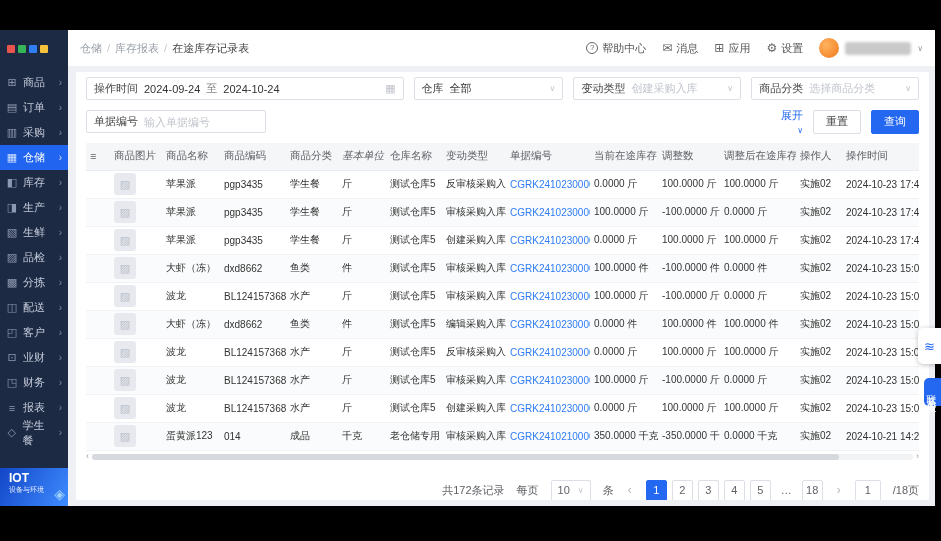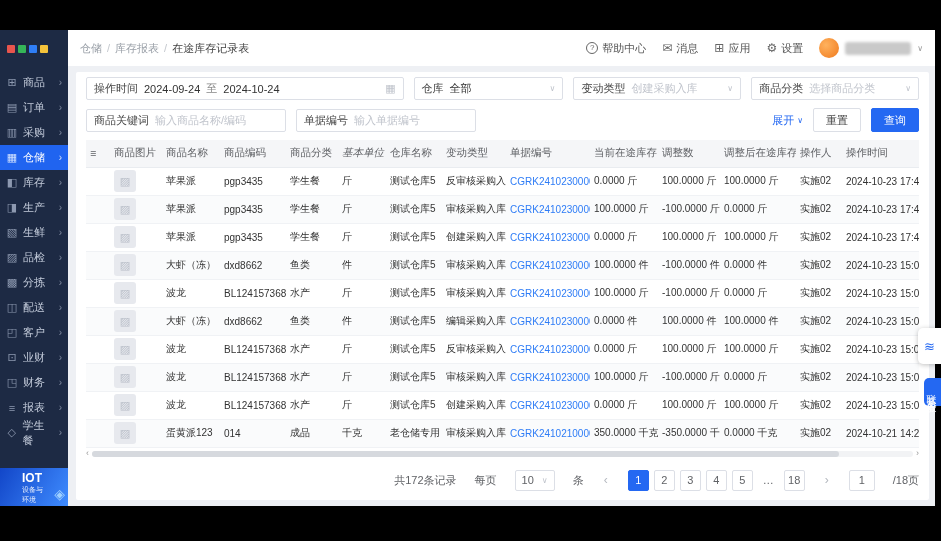--- a/index.html
+++ b/index.html
@@ -13,21 +13,21 @@
   .sidebar { position:absolute; left:0; top:0; width:68px; height:100%; background:#1d2a44; z-index:3; }
   .logo-row { height:22px; display:flex; align-items:center; gap:3px; padding:0 7px; margin-top:8px; }
   .logo-sq { width:8px; height:8px; border-radius:1px; display:inline-block; }
   .menu { margin-top:10px; }
   .s-item { height:25px; display:flex; align-items:center; gap:5px; padding:0 6px; color:#c3cbda; font-size:11px; cursor:pointer; }
   .s-item .s-icn { font-size:11px; color:#8d99b0; width:12px; text-align:center; }
   .s-item .s-chev { margin-left:auto; font-size:10px; color:#7d889e; }
   .s-item.active { background:#2064f0; color:#fff; }
   .s-item.active .s-icn, .s-item.active .s-chev { color:#cfe0ff; }
   .iot-badge { position:absolute; left:0; bottom:0; width:68px; height:38px;
-    background:linear-gradient(120deg,#1246c8,#3f8cff); color:#fff; padding:4px 22px; overflow:hidden; }
+    background:linear-gradient(120deg,#1246c8,#3f8cff); color:#fff; padding:4px 9px; overflow:hidden; }
   .iot-title { font-size:12px; font-weight:bold; line-height:13px; }
   .iot-sub { font-size:7px; opacity:.9; }
   .iot-icn { position:absolute; right:3px; bottom:4px; font-size:14px; color:#9fd1ff; }
 
   
   .topbar { position:absolute; left:68px; right:0; top:0; height:36px; background:#fff; display:flex; align-items:center; padding:0 12px; }
   .breadcrumb { font-size:11px; color:#9aa0a8; display:flex; gap:5px; align-items:center; }
   .bc-sep { color:#c4c8ce; }
   .bc-item.last { color:#444; }
   .topbar-right { margin-left:auto; display:flex; align-items:center; gap:16px; font-size:11px; color:#555; }
@@ -45,21 +45,21 @@
   .filters-row { display:flex; align-items:center; gap:10px; margin-bottom:8px; font-size:11px; }
   .fgroup { height:23px; border:1px solid #dcdfe6; border-radius:2px; background:#fff; display:flex; align-items:center; padding:0 7px; gap:6px; }
   .flabel { color:#444; white-space:nowrap; }
   .fvalue { color:#333; }
   .placeholder, input.finput::placeholder { color:#c0c4cc; }
   input.finput { border:none; outline:none; font-size:11px; width:110px; font-family:inherit; }
   .caret { color:#c0c4cc; font-size:8px; margin-left:auto; }
   .cal-icn { color:#c0c4cc; font-size:11px; margin-left:auto; }
   .sep { color:#888; }
   .row2-right { margin-left:auto; display:flex; align-items:center; gap:10px; }
-  .expand-link { color:#2468f2; font-size:11px; display:flex; gap:3px; align-items:center; cursor:pointer; }
+  .expand-link { color:#2468f2; font-size:11px; display:flex; gap:3px; align-items:center; cursor:pointer;flex-direction:column; }
   .expand-link .caret { color:#2468f2; }
   .btn { height:24px; padding:0 12px; border-radius:2px; font-size:11px; display:flex; align-items:center; cursor:pointer; }
   .btn-reset { border:1px solid #dcdfe6; background:#fff; color:#444; }
   .btn-primary { background:#2468f2; color:#fff; border:1px solid #2468f2; }
 
   
   .tbl-wrap { overflow:hidden; }
   table { border-collapse:collapse; table-layout:fixed; width:100%; }
   th { background:#f5f6f8; color:#606266; font-weight:normal; font-size:10.5px; height:27px; text-align:left; padding:0 4px; white-space:nowrap; overflow:hidden; border-bottom:1px solid #e9ecf0; }
   td { font-size:10px; color:#333; height:28px; padding:0 4px; white-space:nowrap; overflow:hidden; border-bottom:1px solid #f0f2f5; }
@@ -67,21 +67,21 @@
   .img-ph { width:22px; height:22px; background:#e7e9ee; border-radius:3px; display:flex; align-items:center; justify-content:center; color:#b9bec8; font-size:11px; }
   a.link { color:#2e7cf6; text-decoration:none; cursor:pointer; }
 
   
   .hscroll { height:10px; display:flex; align-items:center; gap:3px; margin-top:1px; }
   .hs-arrow { font-size:9px; color:#999; line-height:1; cursor:pointer; }
   .hs-track { flex:1; height:6px; background:#f2f3f5; border-radius:3px; position:relative; }
   .hs-thumb { position:absolute; left:0; top:0; height:6px; width:91%; background:#d6d9de; border-radius:3px; cursor:grab; }
 
   
-  .pager { display:flex; align-items:center; justify-content:flex-end; gap:18px; margin-top:11px; font-size:11px; color:#606266; }
+  .pager { display:flex; align-items:center; justify-content:flex-end; gap:12px; margin-top:18px; font-size:11px; color:#606266; }
   .page-size { height:21px; border:1px solid #dcdfe6; border-radius:2px; display:flex; align-items:center; gap:8px; padding:0 6px; cursor:pointer; }
   .pg { min-width:21px; height:21px; border:1px solid #dcdfe6; border-radius:2px; background:#fff; display:flex; align-items:center; justify-content:center; padding:0 3px; cursor:pointer; }
   .pg.active { background:#2468f2; border-color:#2468f2; color:#fff; }
   .pg.ell { border:none; cursor:default; }
   .pg-arrow { color:#b4b8bf; font-size:12px; cursor:pointer; padding:0 2px; }
   .jump-box { width:26px; height:21px; border:1px solid #dcdfe6; border-radius:2px; display:flex; align-items:center; justify-content:center; }
 
   
   .float-tool { position:absolute; right:0; top:328px; width:23px; height:36px; background:#fff; border-radius:5px 0 0 5px; box-shadow:0 1px 5px rgba(0,0,0,.25); display:flex; flex-direction:column; align-items:center; justify-content:center; color:#2468f2; font-size:13px; z-index:5; cursor:pointer; }
   .float-contact { position:absolute; right:0; top:378px; width:17px; padding:8px 3px; background:#2468f2; color:#fff; border-radius:5px 0 0 5px; writing-mode:vertical-rl; font-size:10px; letter-spacing:3px; text-align:center; z-index:5; cursor:pointer; }
@@ -236,24 +236,20 @@
         <span class="caret">∨</span>
       </div>
       <div class="fgroup" style="width:168px">
         <span class="flabel">商品分类</span>
         <span class="placeholder">选择商品分类</span>
         <span class="caret">∨</span>
       </div>
     </div>
 
     <div class="filters-row">
-      <div class="fgroup" style="width:200px">
-        <span class="flabel">商品关键词</span>
-        <input class="finput" placeholder="输入商品名称/编码" style="">
-      </div>
       <div class="fgroup" style="width:180px">
         <span class="flabel">单据编号</span>
         <input class="finput" placeholder="输入单据编号" style="">
       </div>
       <div class="row2-right">
         <span class="expand-link">
             <span>展开</span>
             <span class="caret">∨</span>
           </span>
         <span class="btn btn-reset">重置</span>

